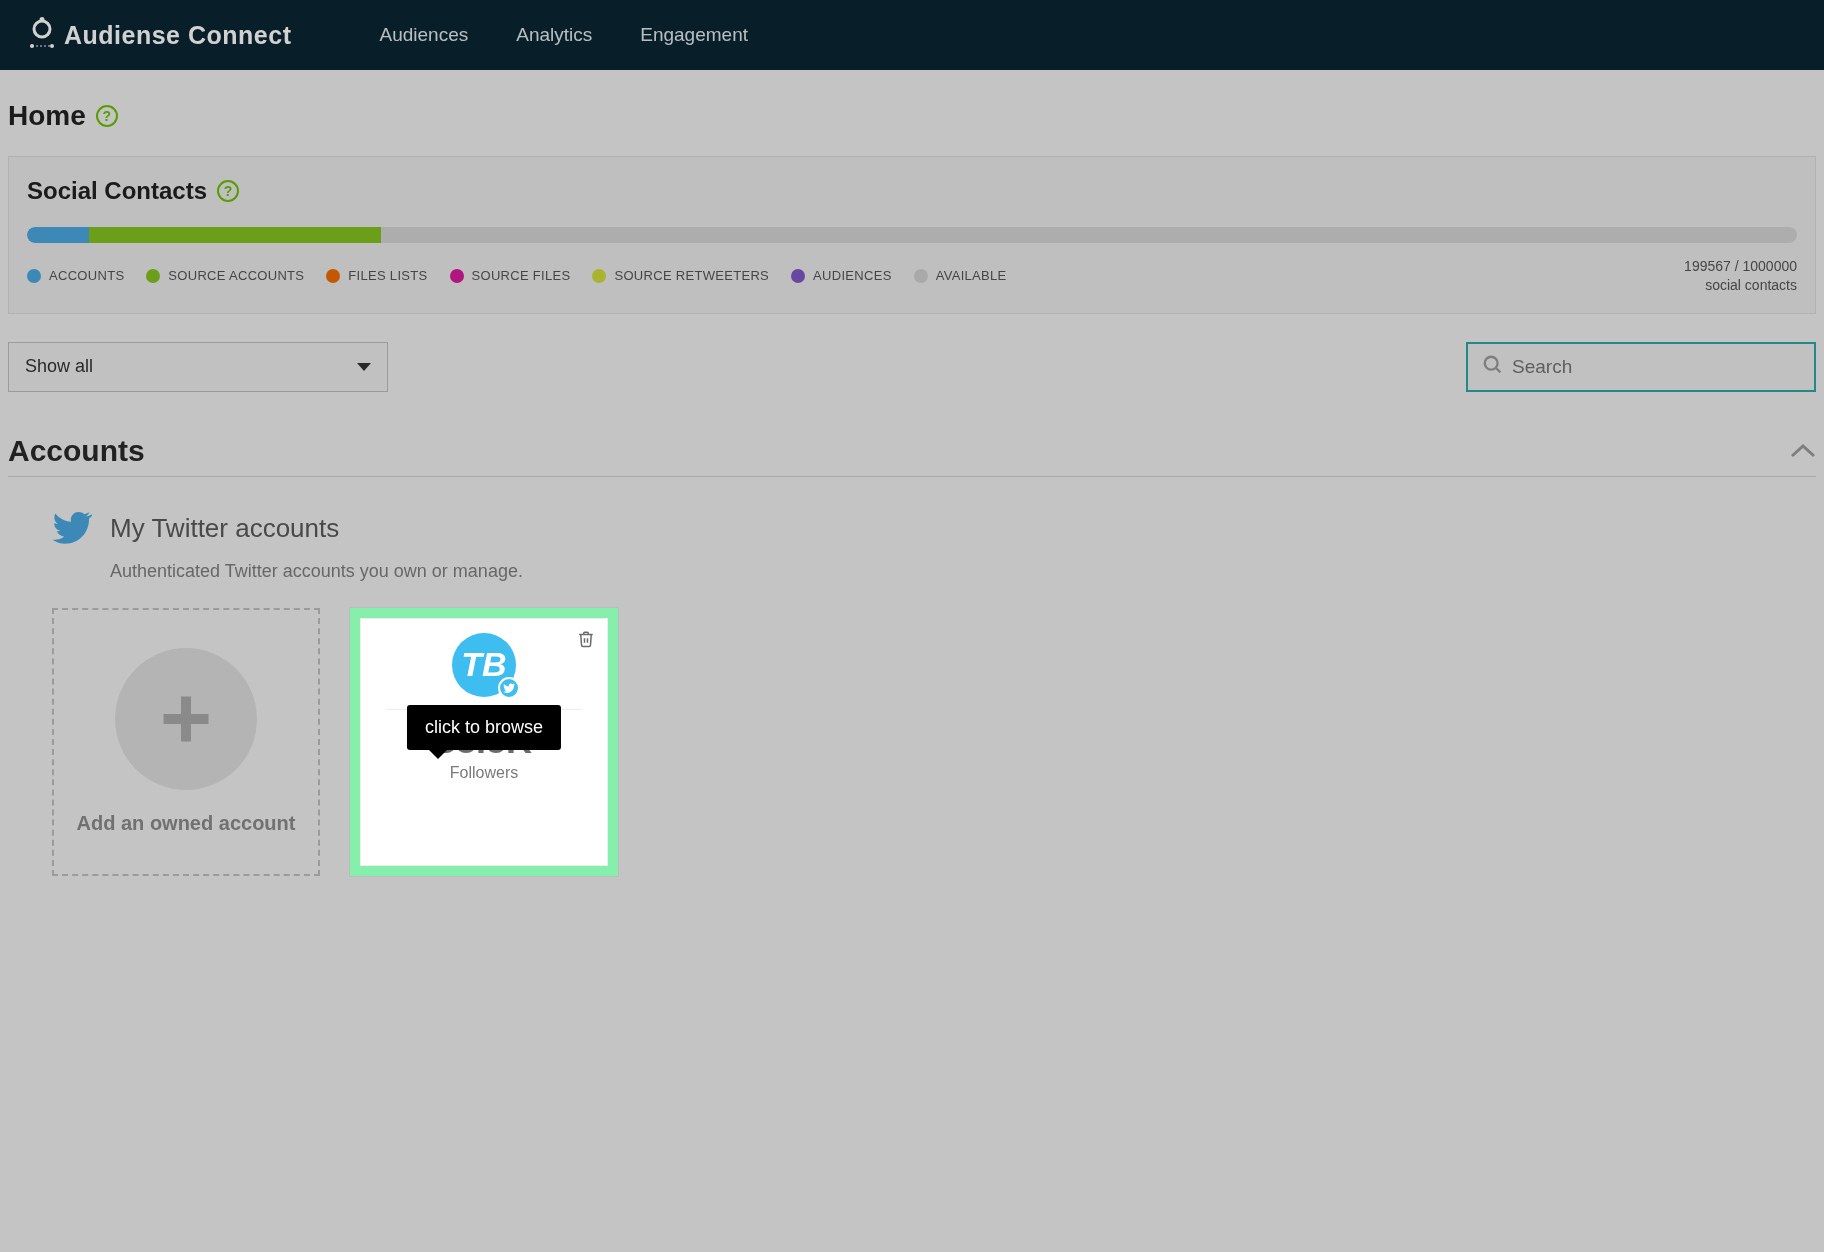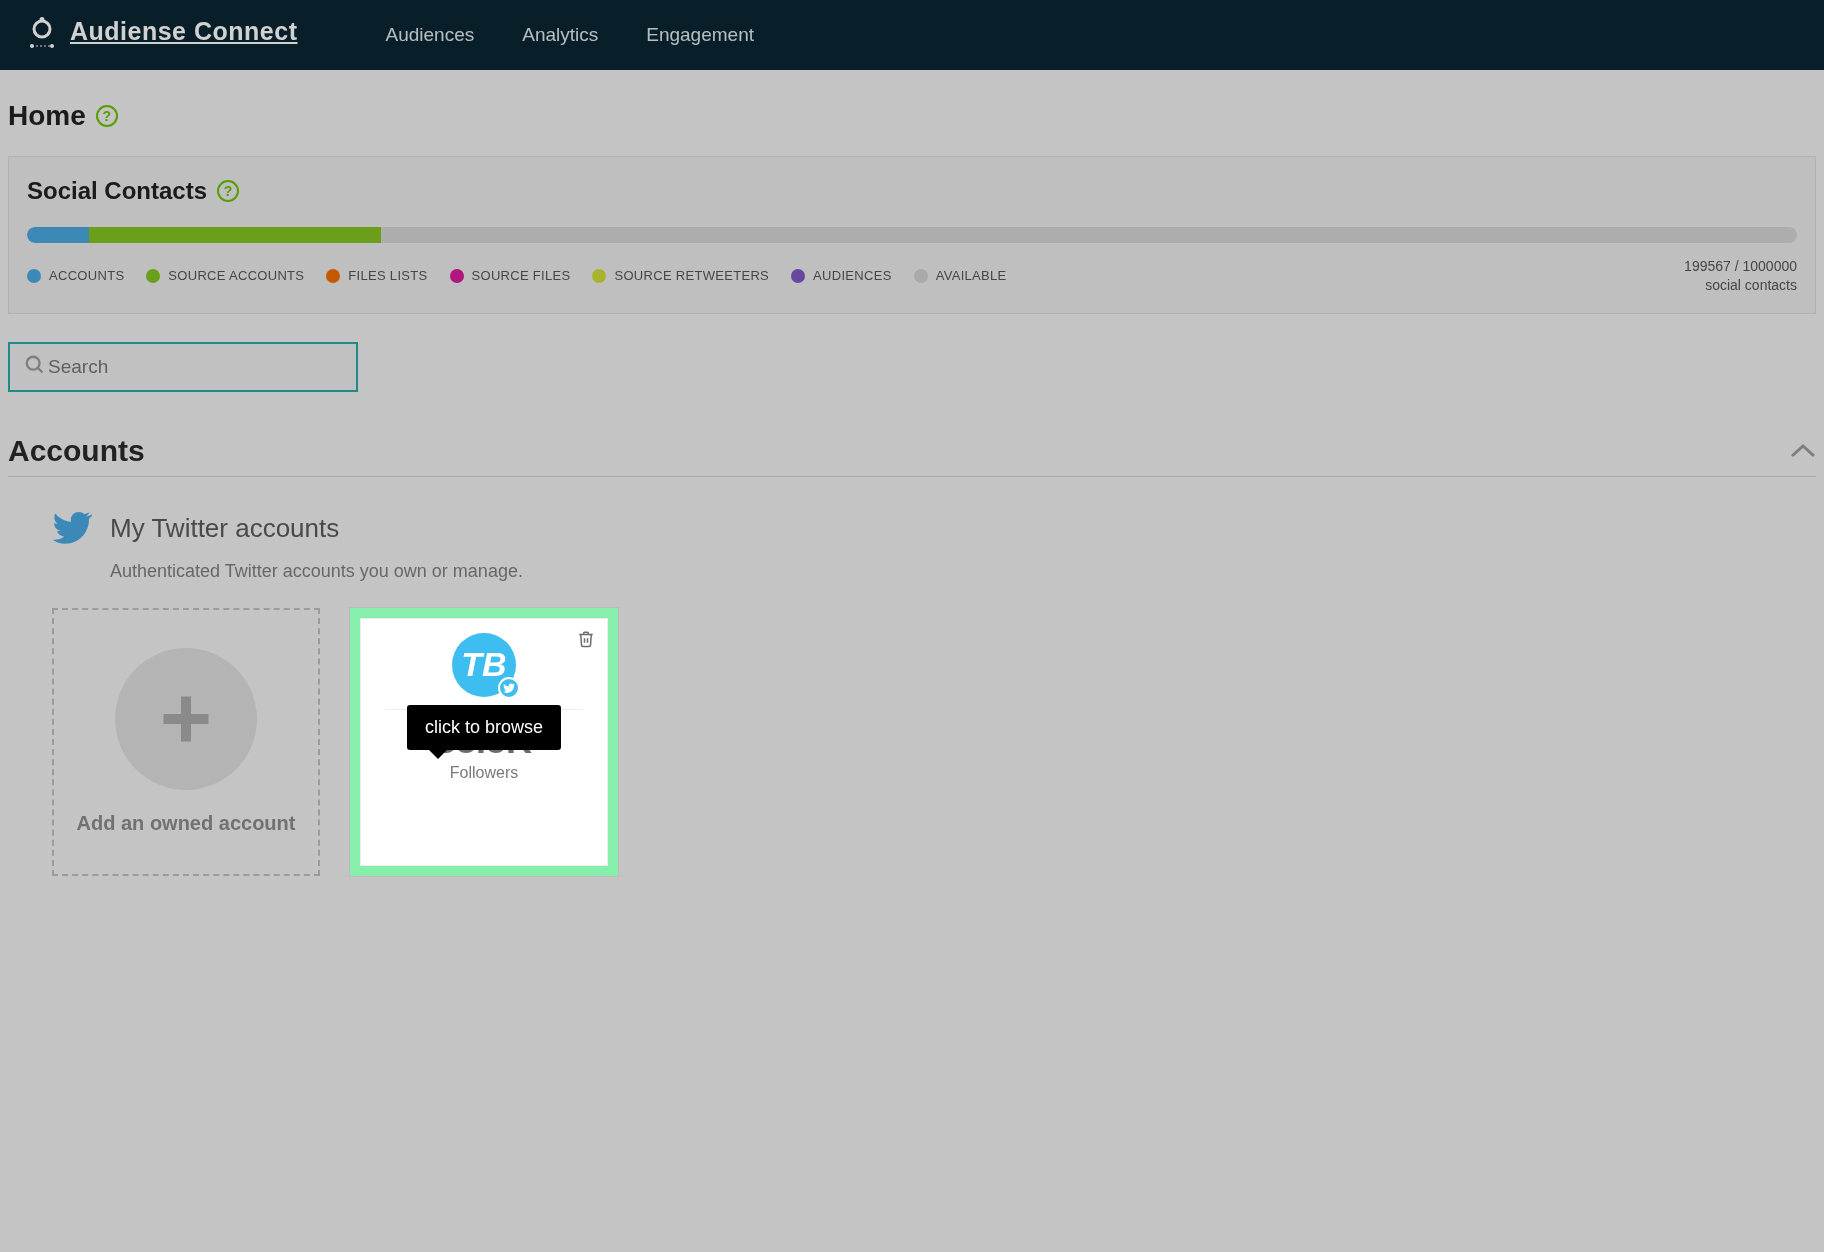--- a/index.html
+++ b/index.html
@@ -14,21 +14,21 @@
   }
   
   .topnav {
     background: #0a2532;
     display: flex; align-items: center;
     height: 70px;
     padding: 0 28px;
     gap: 48px;
     color: #fff;
   }
-  .brand { display: flex; align-items: flex-start; gap: 14px; text-decoration: underline; }
+  .brand { display: flex; align-items: center; gap: 8px; }
   .brand-name { font-size: 25px; font-weight: 600; letter-spacing: 0.5px; }
   .navlinks { display: flex; gap: 48px; margin-left: 40px; }
   .navlinks a { color: #dfe8ec; font-size: 19px; text-decoration: none; }
   
   .page { padding: 30px 8px; }
   .page-title-row { display: flex; align-items: center; gap: 10px; margin-bottom: 24px; }
   .page-title { font-size: 28px; font-weight: 700; color: #222; }
   .help-circle {
     display: inline-flex; align-items: center; justify-content: center;
     width: 22px; height: 22px; border: 2px solid #6bbf00; border-radius: 50%;
@@ -57,21 +57,21 @@
   
   .filter-row { display: flex; justify-content: space-between; margin-top: 28px; gap: 20px;}
   .select {
     width: 380px; height: 50px; border: 1px solid #bdbdbd; background: #ececec;
     display: flex; align-items: center; justify-content: space-between;
     padding: 0 16px; color: #333; font-size: 18px;
   }
   .select .caret { border-left: 7px solid transparent; border-right: 7px solid transparent; border-top: 8px solid #333; }
   .searchbox {
     width: 350px; height: 50px; border: 2px solid #2aa7a7;
-    display: flex; align-items: center; gap: 2px; padding: 0 14px; background: #ececec;
+    display: flex; align-items: center; gap: 8px; padding: 0 14px; background: #ececec;
   }
   .searchbox input { border: none; outline: none; background: transparent; font-size: 19px; color: #555; width: 100%; }
   
   .section-header {
     display: flex; align-items: center; justify-content: space-between;
     margin-top: 42px; border-bottom: 1px solid #cfcfcf; padding-bottom: 8px;
   }
   .section-title { font-size: 30px; font-weight: 800; color: #2a2a2a; }
   .chev-up svg { display:block; }
   .subsection { padding: 30px 44px 0 44px; }
@@ -207,20 +207,24 @@
         </div>
       </div>
       <div class="counts">
         <div>199567 / 1000000</div>
         <div>social contacts</div>
       </div>
     </div>
   </div>
 
   <div class="filter-row">
+    <div class="select">
+      <span>Show all</span>
+      <span class="caret"></span>
+    </div>
     <div class="searchbox">
       <span>
         <svg width="22" height="22" viewBox="0 0 24 24" fill="none" stroke="#9a9a9a" stroke-width="2.5">
           <circle cx="10" cy="10" r="7"></circle>
             <line x1="20" y1="20" x2="15" y2="15"></line>
         </svg>
       </span>
       <input type="text" placeholder="Search" style="">
     </div>
   </div>

